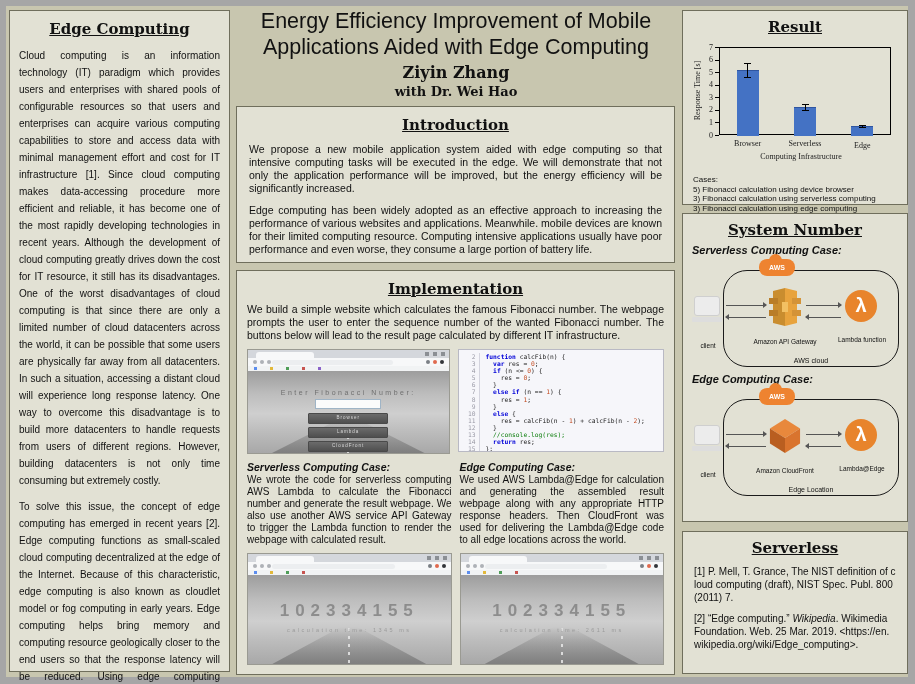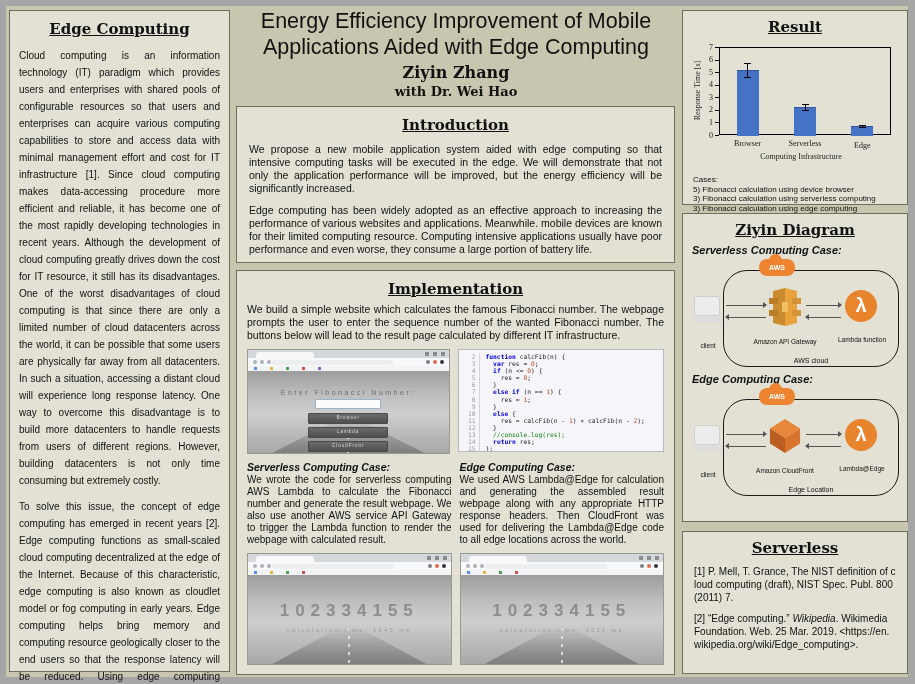--- a/index.html
+++ b/index.html
@@ -325,21 +325,21 @@
       </div>
     <div class="cases">
       <div>Cases:</div>
       <div>5) Fibonacci calculation using device browser</div>
       <div>3) Fibonacci calculation using serverless computing</div>
       <div>3) Fibonacci calculation using edge computing</div>
     </div>
   </section>
 
   <section class="box" id="sysdiag-box">
-    <h2 class="sec-head">Ziyin Diagram</h2>
+    <h2 class="sec-head">System Number</h2>
 
     <div class="diag-label">Serverless Computing Case:</div>
     <div class="diagram">
       <div class="cloud-box"></div>
       <div class="aws-badge"><b>AWS</b></div>
       <div class="client-icon">
           <div class="scr"></div>
           <div class="base"></div>
         </div>
       <div class="arr" style="left:37px;top:47px;width:40px"></div>

